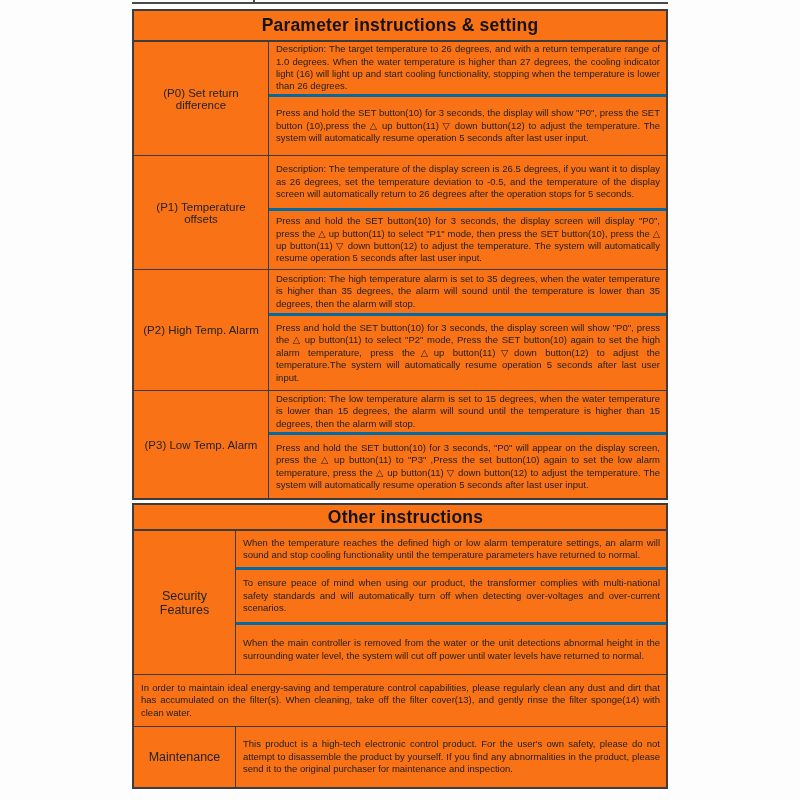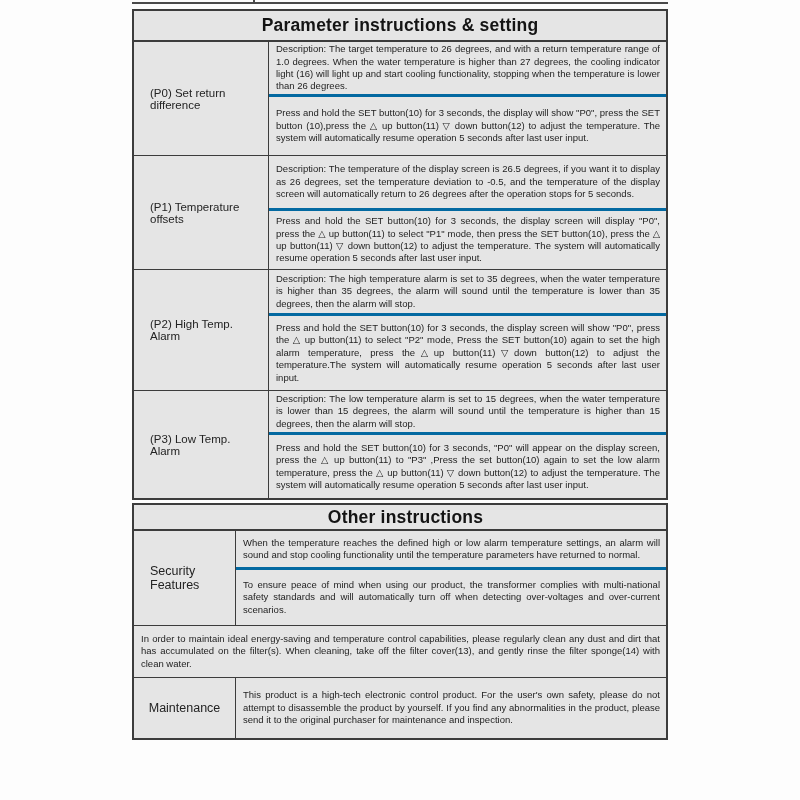--- a/index.html
+++ b/index.html
@@ -18,43 +18,43 @@
   }
   .top-fragment .frag-divider {
     position: absolute;
     left: 121px; top: 0; width: 2px; height: 4px;
     background: #4a4a4a;
   }
   .instr-table {
     position: absolute;
     left: 132px; width: 536px;
     border: 2px solid #3c3c3c;
-    background: #e5e5e5;
+    background: #f97316;
   }
   #param-table { top: 9px; }
   #other-table { top: 503px; }
   .tbl-title {
     display: flex; align-items: center; justify-content: center;
     font-weight: bold;
     font-size: 17.5px;
     color: #141414;
     border-bottom: 2px solid #3c3c3c;
     letter-spacing: 0.2px;
   }
   #param-table .tbl-title { height: 31px; }
   #other-table .tbl-title { height: 26px; padding-left: 11px; }
   .tbl-row { display: flex; border-bottom: 1.5px solid #3c3c3c; }
   .tbl-row:last-child { border-bottom: none; }
   .label-cell {
     display: flex; align-items: center; justify-content: center;
-    text-align: left;
+    text-align: center;
     border-right: 1.5px solid #3c3c3c;
     font-size: 11.5px;
     color: #232323;
-    padding: 16px;
+    padding: 5px;
     flex: 0 0 auto;
   }
   #param-table .label-cell { width: 135px; }
   #other-table .label-cell { width: 102px; font-size: 12.5px; }
   .content-col { flex: 1 1 auto; display: flex; flex-direction: column; min-width: 0; }
   .para-cell {
     display: flex; align-items: center;
     border-bottom: 3px solid #0369a1;
     padding: 2px 6px 2px 7px;
     overflow: hidden;
@@ -132,20 +132,23 @@
 
   <div class="tbl-row">
     <div class="label-cell">Security Features</div>
     <div class="content-col">
       <div class="para-cell" style="height:39px;">
         <p>When the temperature reaches the defined high or low alarm temperature settings, an alarm will sound and stop cooling functionality until the temperature parameters have returned to normal.</p>
       </div>
       <div class="para-cell" style="height:55px;">
         <p>To ensure peace of mind when using our product, the transformer complies with multi-national safety standards and will automatically turn off when detecting over-voltages and over-current scenarios.</p>
       </div>
+      <div class="para-cell" style="height:49px;">
+        <p>When the main controller is removed from the water or the unit detections abnormal height in the surrounding water level, the system will cut off power until water levels have returned to normal.</p>
+      </div>
     </div>
   </div>
 
   <div class="tbl-row">
     <div class="content-col">
       <div class="para-cell" style="height:51px;align-items:center;">
         <p>In order to maintain ideal energy-saving and temperature control capabilities, please regularly clean any dust and dirt that has accumulated on the filter(s). When cleaning, take off the filter cover(13), and gently rinse the filter sponge(14) with clean water.</p>
       </div>
     </div>
   </div>

